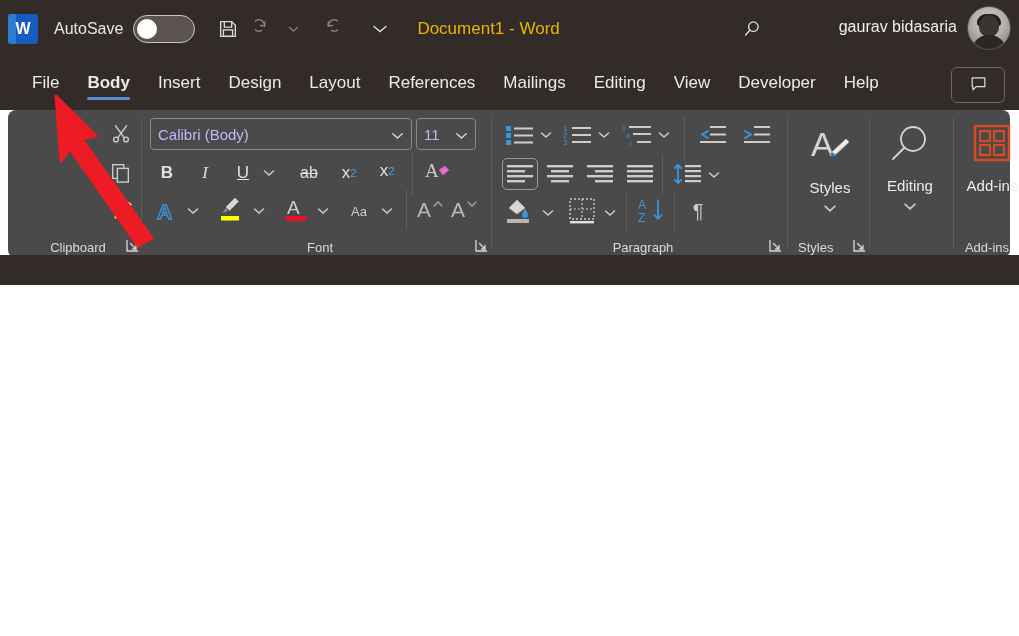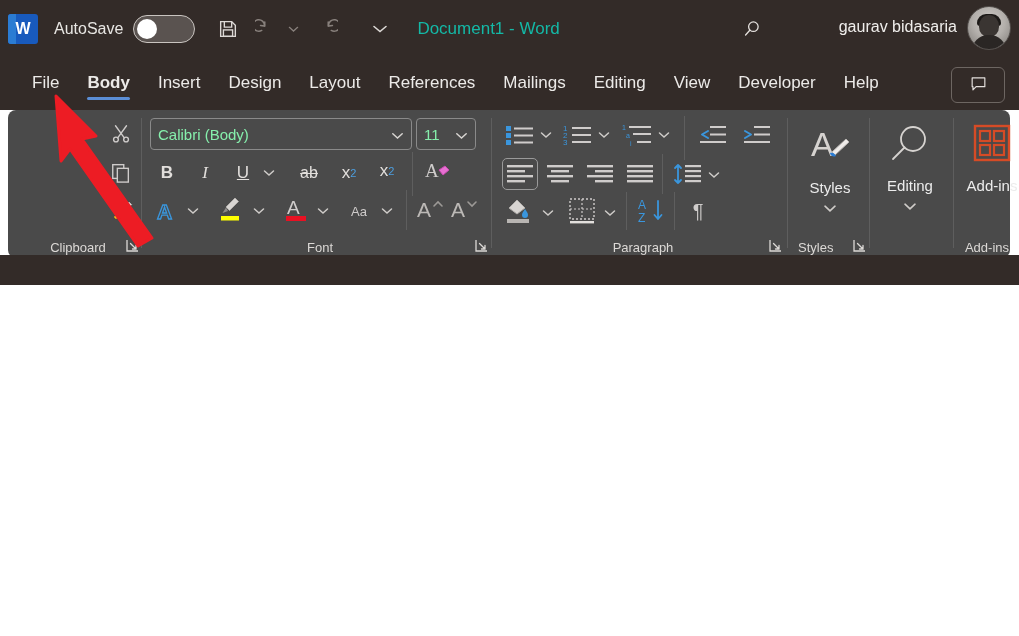--- a/index.html
+++ b/index.html
@@ -57,21 +57,21 @@
     background: #ffffff;
   }
   .tb-icon {
     width: 38px; height: 36px;
     display: flex; align-items: center; justify-content: center;
     color: #ddd9d6;
   }
   .tb-icon.dim { color: #88807c; }
   .tb-icon svg { display: block; }
   .doc-title {
-    color: #14b8a6; font-size: 17px;
+    color: #eab308; font-size: 17px;
     margin-left: 18px; white-space: nowrap;
   }
   .search-btn {
     position: absolute; left: 733px; top: 12px;
     width: 38px; height: 34px;
     display: flex; align-items: center; justify-content: center;
     color: #e6e2df;
   }
   .user-name {
     position: absolute; right: 62px; top: 18px;
@@ -182,21 +182,21 @@
   }
 
   
   #g-font { left: 140px; width: 344px; }
   .combo {
     position: absolute;
     height: 32px;
     border: 1px solid #8a8a8a; border-radius: 4px;
     background: #4a4a4a;
     display: flex; align-items: center;
-    color: #86efac; font-size: 15px;
+    color: #c4b5fd; font-size: 15px;
   }
   .combo .val { margin-left: 7px; white-space: nowrap; overflow: hidden; }
   .combo .cv { position: absolute; right: 7px; color: #d8d5d2; }
   .fbtn {
     position: absolute;
     width: 30px; height: 30px;
     display: flex; align-items: center; justify-content: center;
     color: #e2dfdc;
   }
   .fbtn.small-chev { width: 18px; }

